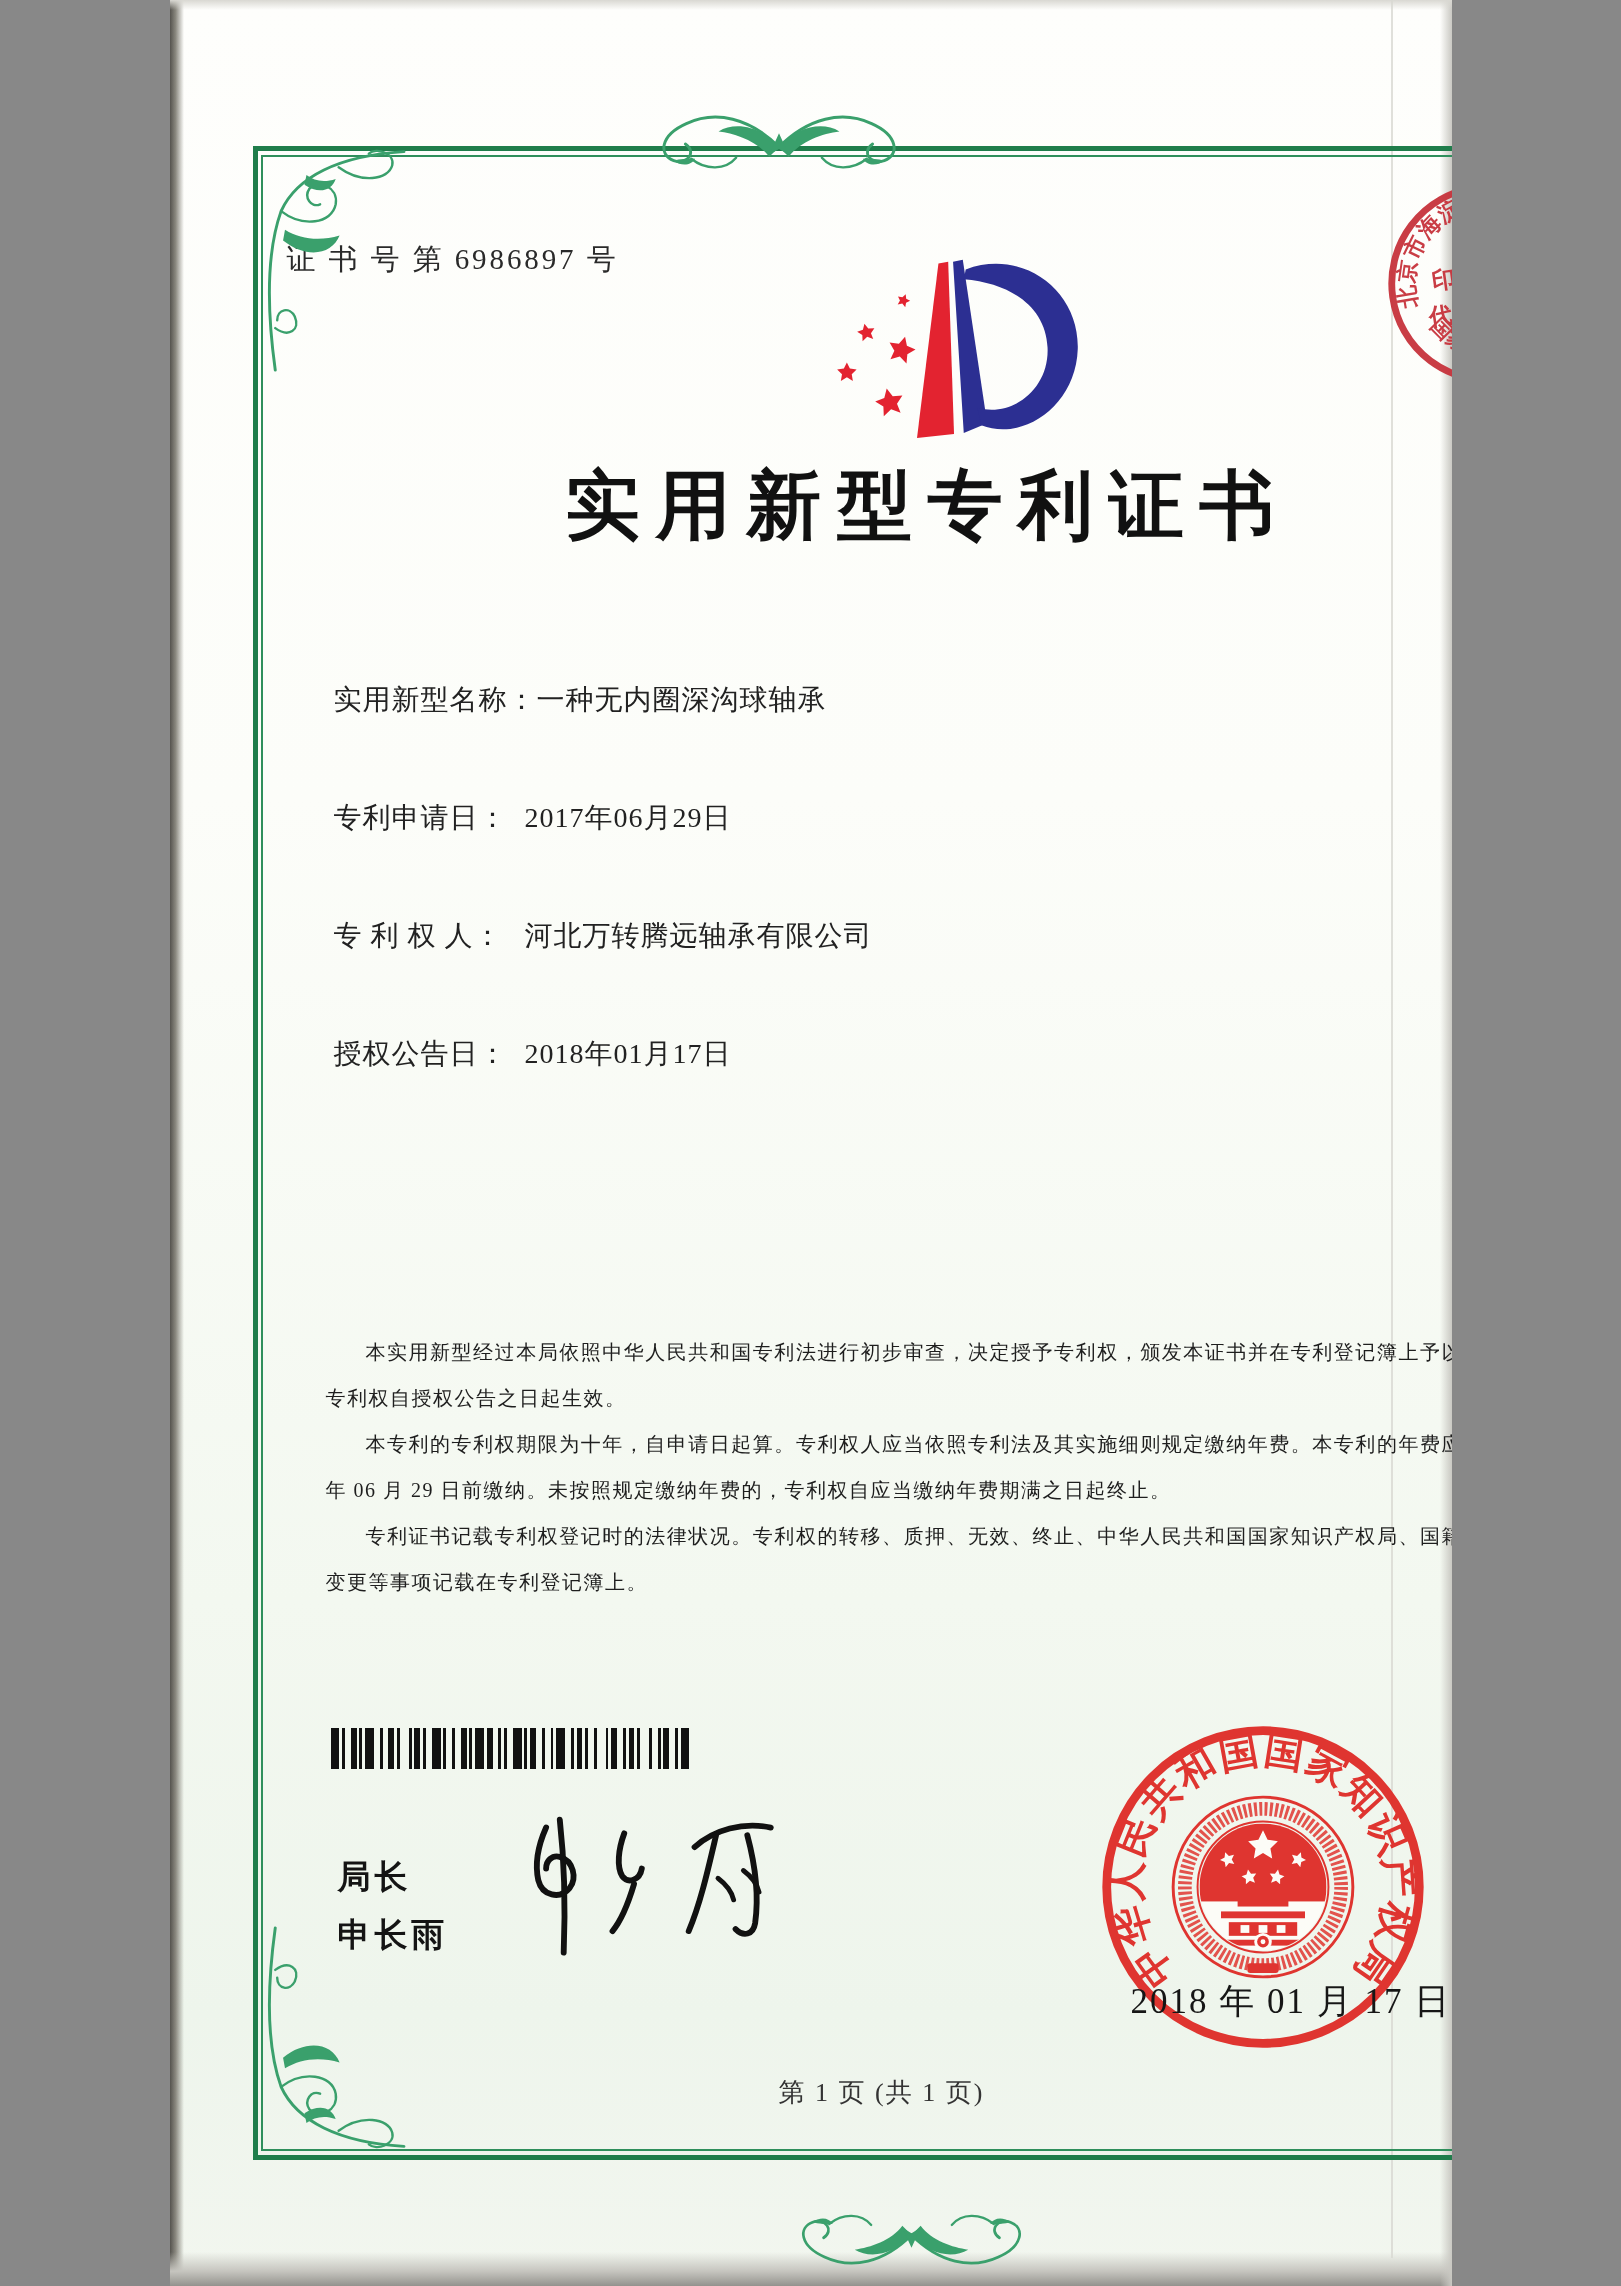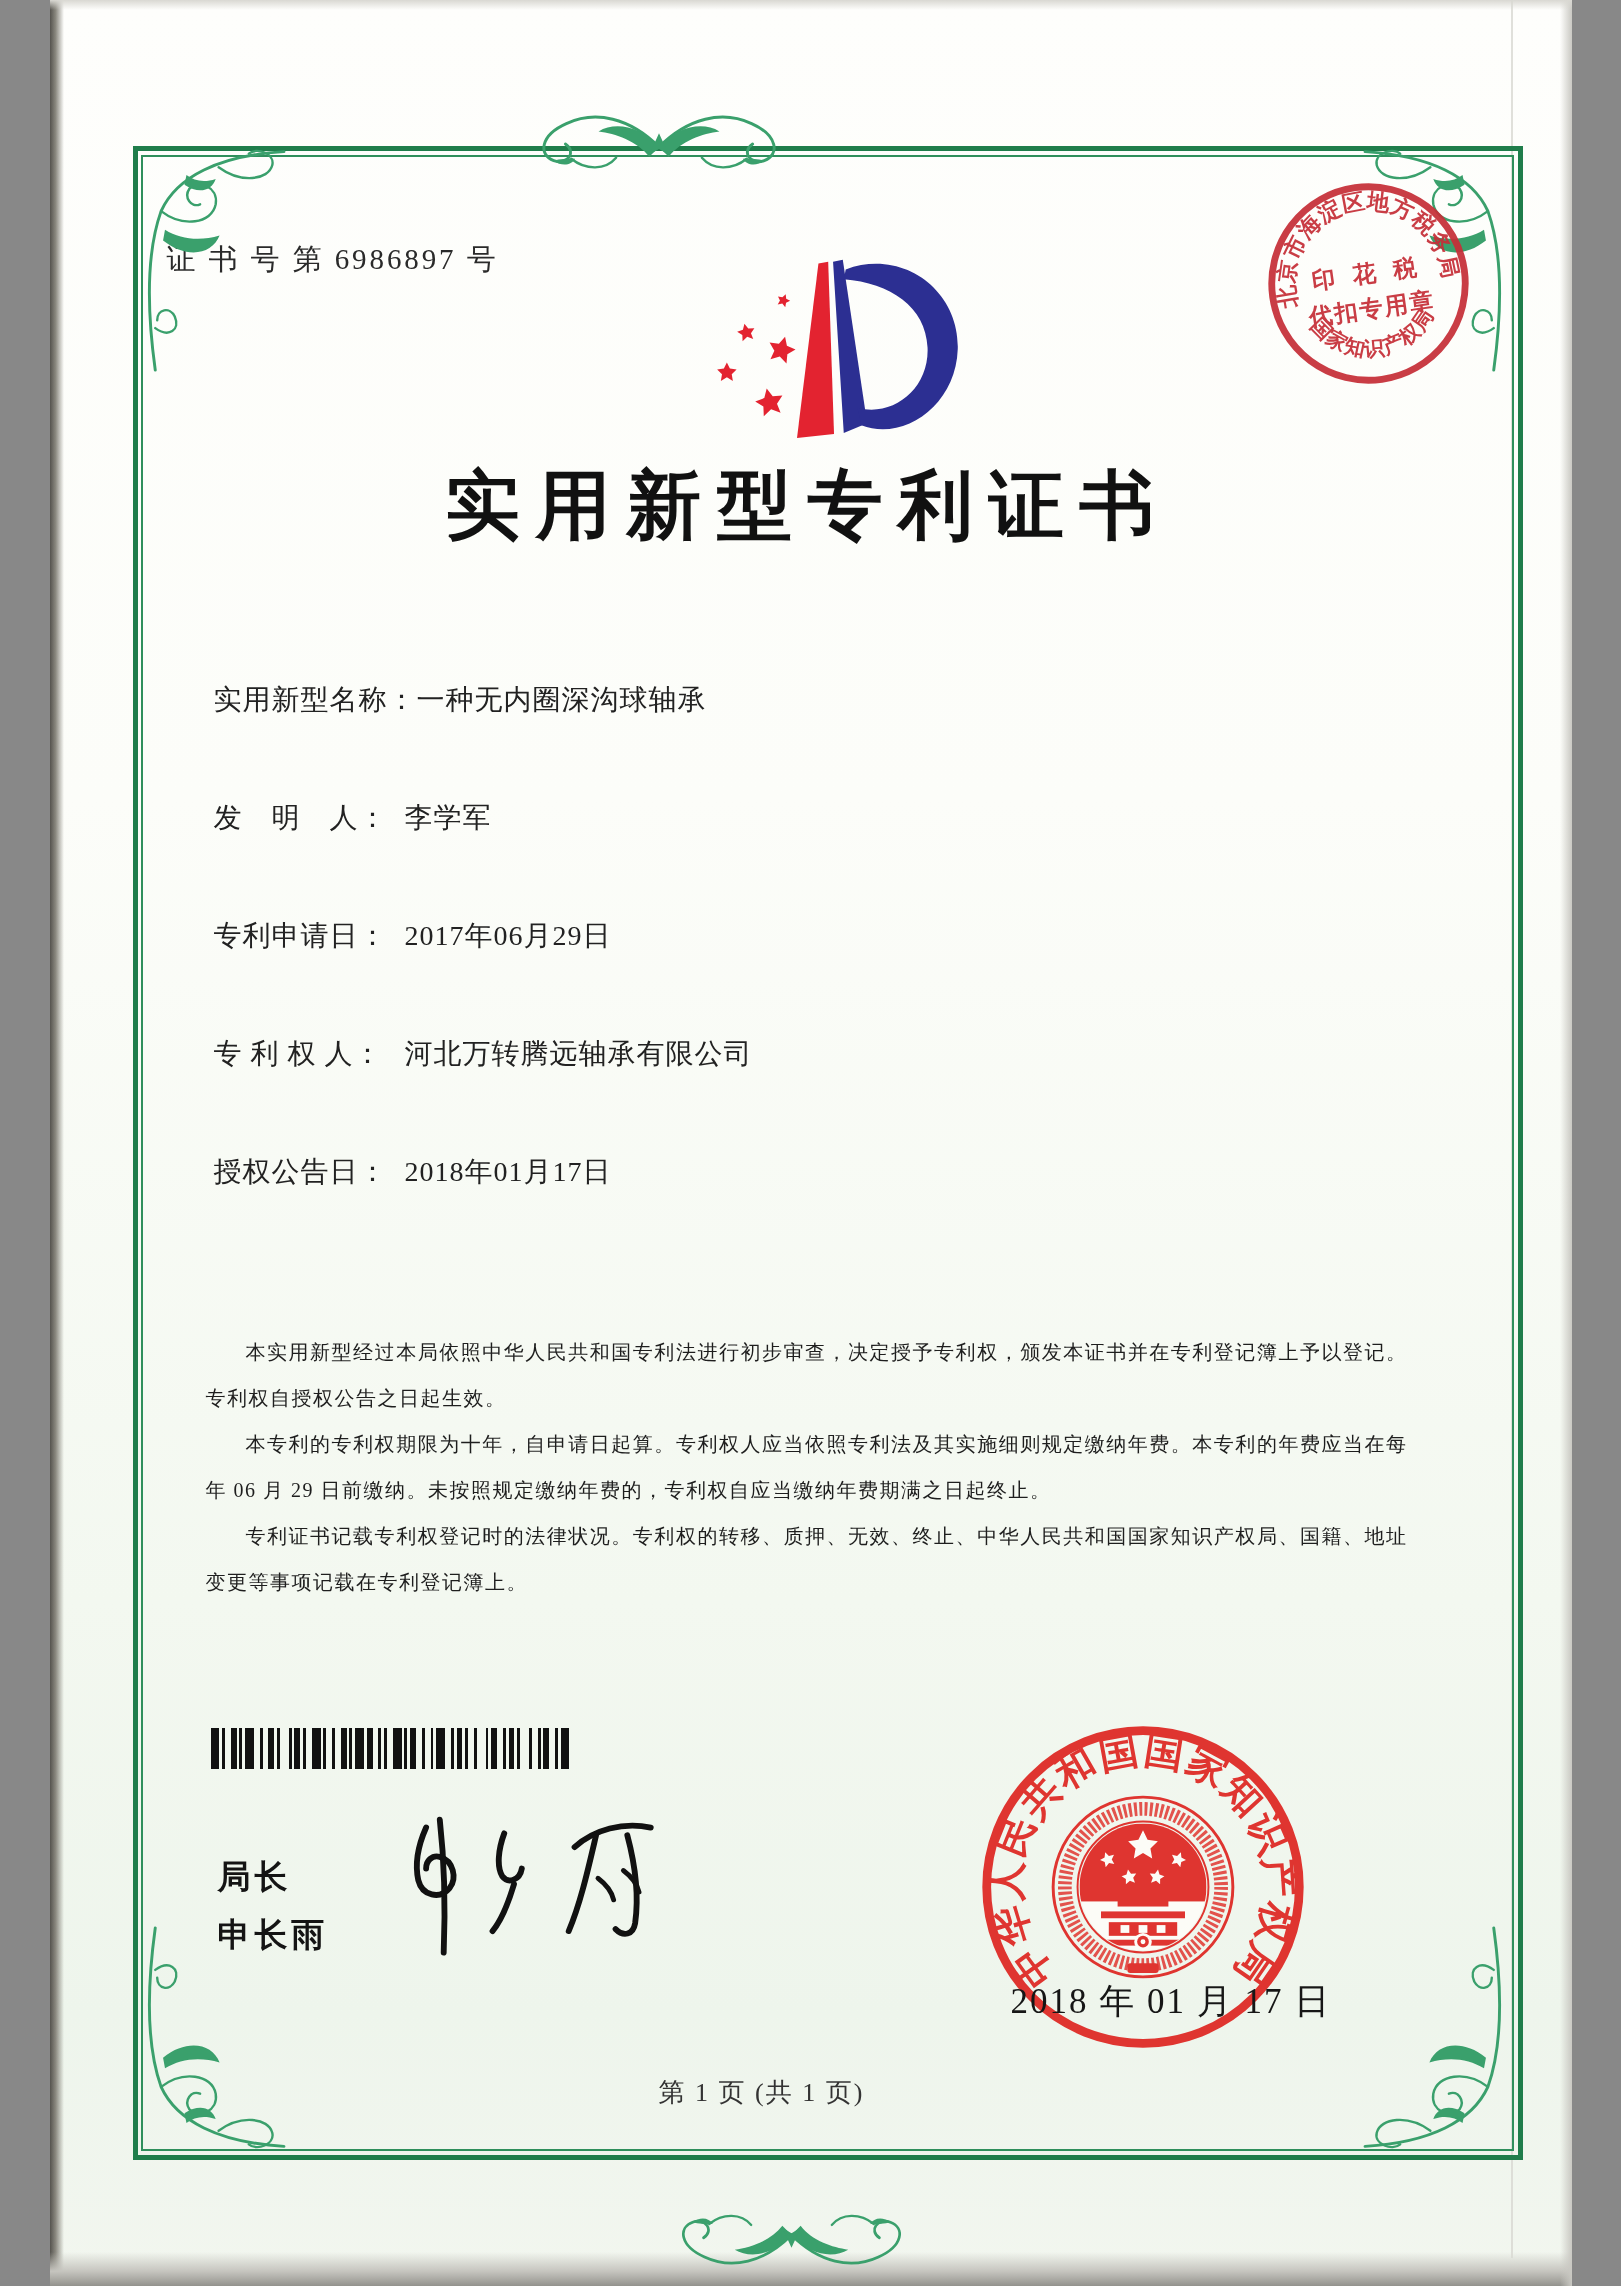--- a/index.html
+++ b/index.html
@@ -1,17 +1,17 @@
 <!DOCTYPE html>
 <html><head>
 <meta charset="utf-8">
 <style>
   html,body{margin:0;padding:0;background:#888;}
   .page{
-    position:relative;width:1522px;height:2287px;margin:0 auto;
+    position:relative;width:1282px;height:2287px;margin:0 auto;
     background:linear-gradient(180deg,#fefefc 0%,#fcfdf9 35%,#f3f8f0 70%,#eef5ec 88%,#f2f6ef 100%);
     overflow:hidden;
     font-family:"Liberation Serif","DejaVu Serif",serif;
     color:#1c1c1c;
   }
   .abs{position:absolute;}
   
   .shadow-left{left:0;top:0;bottom:0;width:14.6px;background:linear-gradient(90deg,#55534e 0%,#8a887f 40%,rgba(255,255,255,0) 100%);}
   .shadow-bottom{left:0;right:0;bottom:0;height:35px;background:linear-gradient(0deg,#908f8a 0%,#c6c5bf 45%,rgba(255,255,255,0) 100%);}
   .shadow-right{right:0;top:0;bottom:0;width:11.7px;background:linear-gradient(270deg,#c9c8c2 0%,rgba(255,255,255,0) 100%);}
@@ -138,21 +138,20 @@
       <text font-size="21" font-weight="700"><textPath href="#taxBot" startOffset="0" textLength="152" lengthAdjust="spacing">国家知识产权局</textPath></text>
       <text x="0" y="-2" text-anchor="middle" font-size="24" font-weight="700" letter-spacing="6">印 花 税</text>
       <text x="0" y="34" text-anchor="middle" font-size="24" font-weight="700" letter-spacing="2">代扣专用章</text>
     </g>
   </svg>
 
   <div class="abs title">实用新型专利证书</div>
 
   <div class="abs fields">
     <div class="field-row"><span class="lab">实用新型名称：</span><span>一种无内圈深沟球轴承</span></div>
-    <div class="field-row"><span class="lab">发　明　人：</span><span>李学军</span></div>
     <div class="field-row"><span class="lab">专利申请日：</span><span>2017年06月29日</span></div>
     <div class="field-row"><span class="lab">专 利 权 人：</span><span>河北万转腾远轴承有限公司</span></div>
     <div class="field-row"><span class="lab">授权公告日：</span><span>2018年01月17日</span></div>
   </div>
 
   <div class="abs paras">
     <p>本实用新型经过本局依照中华人民共和国专利法进行初步审查，决定授予专利权，颁发本证书并在专利登记簿上予以登记。专利权自授权公告之日起生效。</p>
     <p>本专利的专利权期限为十年，自申请日起算。专利权人应当依照专利法及其实施细则规定缴纳年费。本专利的年费应当在每年 06 月 29 日前缴纳。未按照规定缴纳年费的，专利权自应当缴纳年费期满之日起终止。</p>
     <p>专利证书记载专利权登记时的法律状况。专利权的转移、质押、无效、终止、中华人民共和国国家知识产权局、国籍、地址变更等事项记载在专利登记簿上。</p>
   </div>

